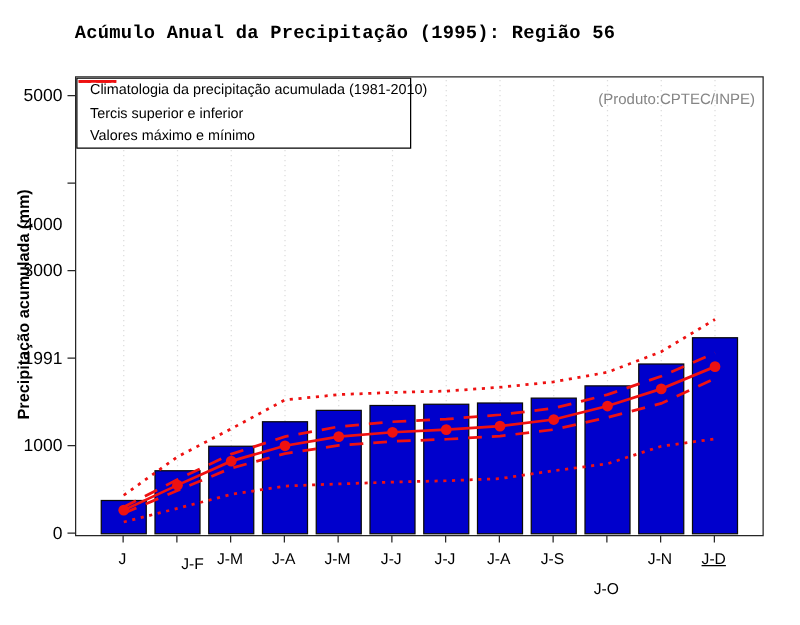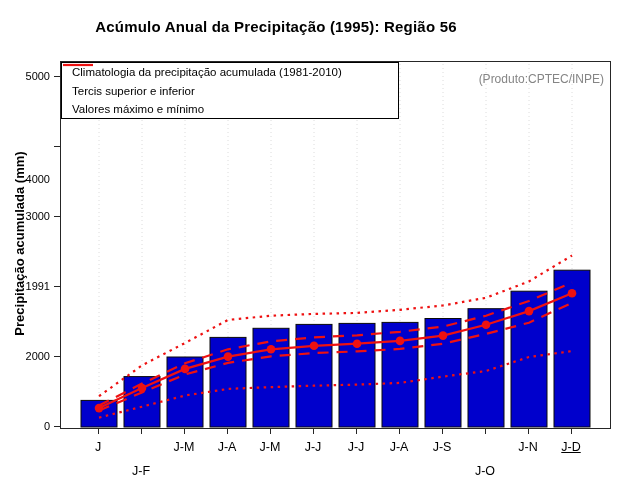--- a/index.html
+++ b/index.html
@@ -2,49 +2,49 @@
 <html><head>
 <meta charset="utf-8">
 <style>
   html,body{margin:0;padding:0;background:#fff;}
   .canvas{
     position:relative;width:640px;height:500px;background:#ffffff;
     font-family:"Liberation Sans","DejaVu Sans",sans-serif;color:#000;overflow:hidden;
   }
   .title{
     position:absolute;left:0;top:18px;width:552px;text-align:center;
-    font-size:15px;font-weight:bold;letter-spacing:.2px;
+    font-size:15px;font-weight:bold;letter-spacing:.2px;font-family:Liberation Mono, monospace;
   }
   .plot{
     position:absolute;left:60px;top:61px;width:549px;height:366px;
     border:1px solid #262626;box-sizing:content-box;background:#fff;
   }
   .plot svg{position:absolute;left:0;top:0;}
   .produto{
     position:absolute;right:6px;top:10px;font-size:12px;color:#858585;
   }
   .legend{
-    position:absolute;left:0;top:0;width:338px;height:57px;
+    position:absolute;left:0;top:0;width:268px;height:57px;
     border:1px solid #000;background:#fff;box-sizing:border-box;
     display:flex;flex-direction:column;justify-content:center;gap:5px;padding:2px 0 2px 10px;
   }
   .legend-row{display:flex;align-items:center;gap:12px;height:15px;}
   .legend-sample{width:32px;height:4px;flex:0 0 32px;}
   .legend-label{font-size:11.5px;white-space:nowrap;}
   .ylab{
     position:absolute;left:-96px;top:236px;width:230px;text-align:center;
     transform:rotate(-90deg);transform-origin:center;
     font-size:13px;font-weight:bold;
   }
   .xlab{
     position:absolute;left:60px;top:466px;width:549px;text-align:center;
     font-size:13px;font-weight:bold;
   }
   .ytick-label{
-    position:absolute;width:42px;text-align:right;font-size:11px;line-height:14px;
+    position:absolute;width:42px;text-align:right;font-size:14px;line-height:14px;
   }
   .ytick-mark{position:absolute;width:6px;height:1.5px;background:#262626;}
   .xtick-label{
     position:absolute;width:44px;text-align:center;font-size:12.5px;line-height:14px;
   }
   .xtick-mark{position:absolute;width:1.5px;height:6px;background:#262626;}
 </style>
 </head>
 <body>
 
@@ -120,35 +120,35 @@
         </svg>
         <span class="legend-label">Valores máximo e mínimo</span>
       </div>
     </div>
   </div>
 
   <div id="yticks">
       <div class="ytick-mark" style="left: 54px; top: 425.5px;"></div>
       <div class="ytick-label" style="left: 8px; top: 419px;">0</div>
       <div class="ytick-mark" style="left: 54px; top: 355.5px;"></div>
-      <div class="ytick-label" style="left: 8px; top: 349px;">2000</div>
+      <div class="ytick-label" style="left: 8px; top: 349px;">1000</div>
       <div class="ytick-mark" style="left: 54px; top: 285.5px;"></div>
       <div class="ytick-label" style="left: 8px; top: 279px;">1991</div>
       <div class="ytick-mark" style="left: 54px; top: 215.5px;"></div>
       <div class="ytick-label" style="left: 8px; top: 209px;">3000</div>
       <div class="ytick-mark" style="left: 54px; top: 145.5px;"></div>
       <div class="ytick-label" style="left: 8px; top: 139px; margin-top: 33px;">4000</div>
       <div class="ytick-mark" style="left: 54px; top: 75.5px;"></div>
       <div class="ytick-label" style="left: 8px; top: 69px;">5000</div>
     </div>
   <div id="xticks">
       <div class="xtick-mark" style="left: 97.5px; top: 428px;"></div>
       <div class="xtick-label" style="left: 76px; top: 440px;">J</div>
       <div class="xtick-mark" style="left: 140.5px; top: 428px;"></div>
-      <div class="xtick-label" style="left: 119px; top: 464px;">J-F</div>
+      <div class="xtick-label" style="left: 119px; top: 444px; text-align: right;">J-F</div>
       <div class="xtick-mark" style="left: 183.5px; top: 428px;"></div>
       <div class="xtick-label" style="left: 162px; top: 440px;">J-M</div>
       <div class="xtick-mark" style="left: 226.5px; top: 428px;"></div>
       <div class="xtick-label" style="left: 205px; top: 440px;">J-A</div>
       <div class="xtick-mark" style="left: 269.5px; top: 428px;"></div>
       <div class="xtick-label" style="left: 248px; top: 440px;">J-M</div>
       <div class="xtick-mark" style="left: 312.5px; top: 428px;"></div>
       <div class="xtick-label" style="left: 291px; top: 440px;">J-J</div>
       <div class="xtick-mark" style="left: 355.5px; top: 428px;"></div>
       <div class="xtick-label" style="left: 334px; top: 440px;">J-J</div>

